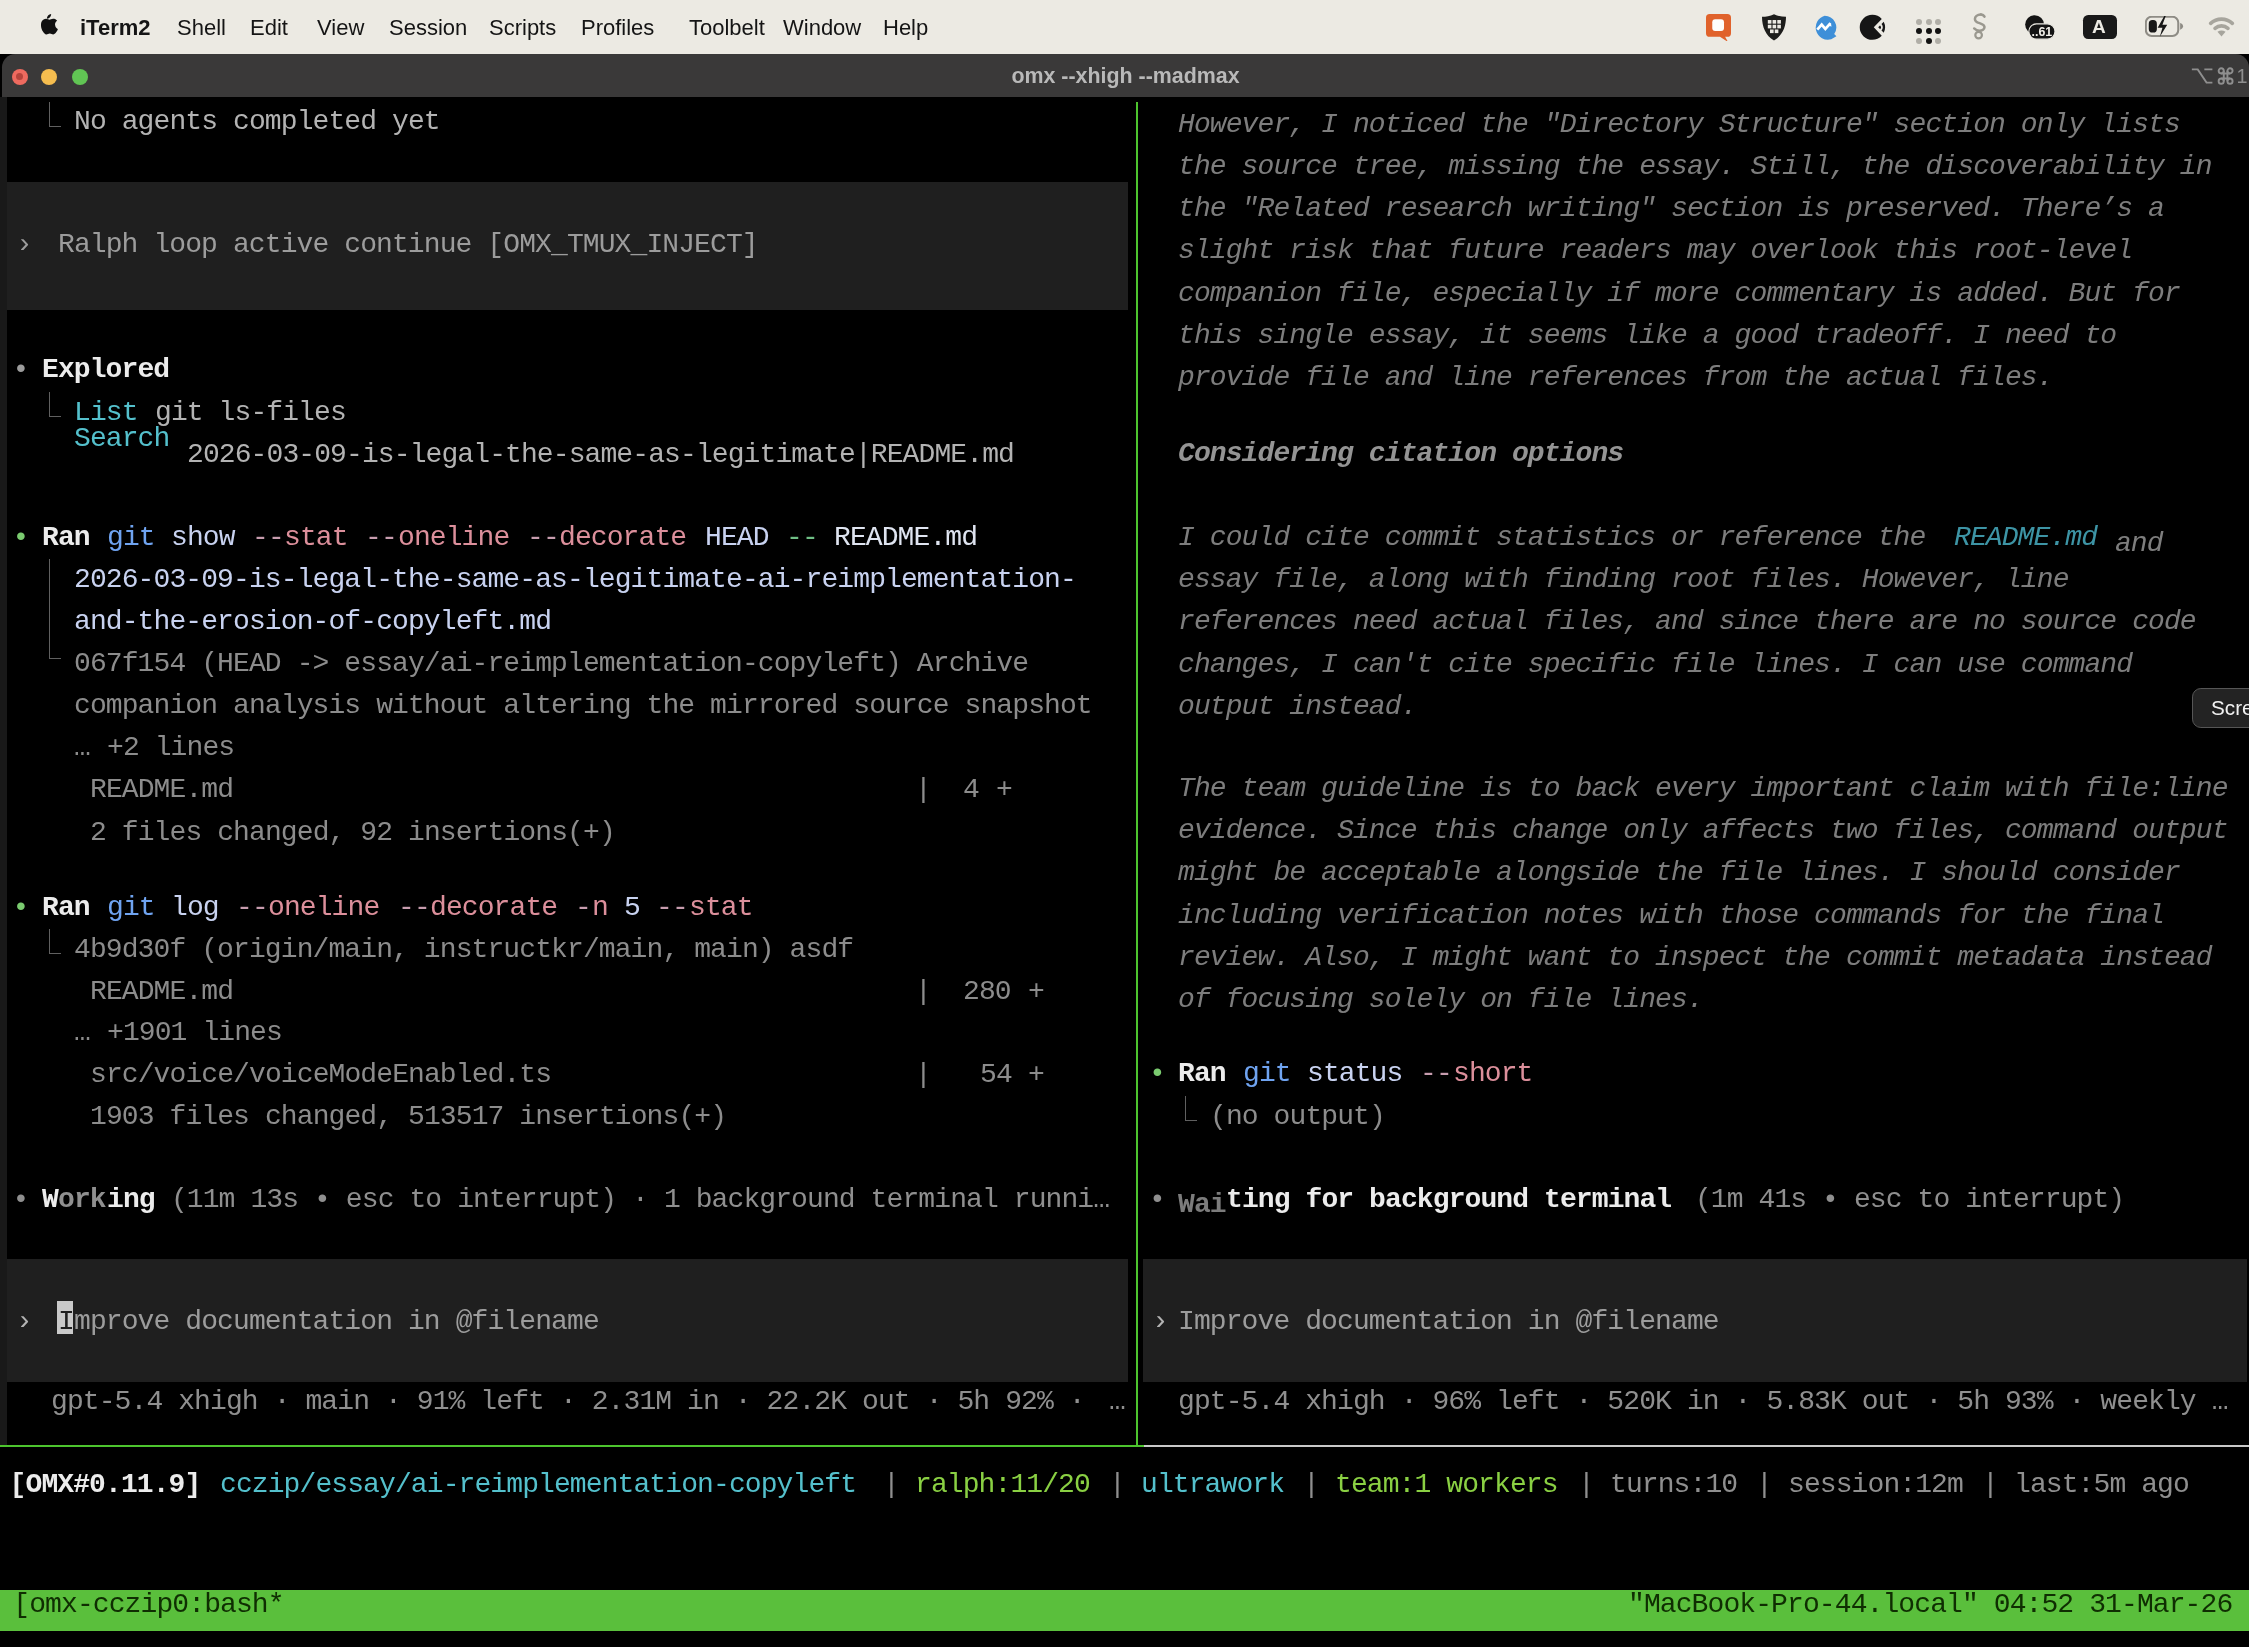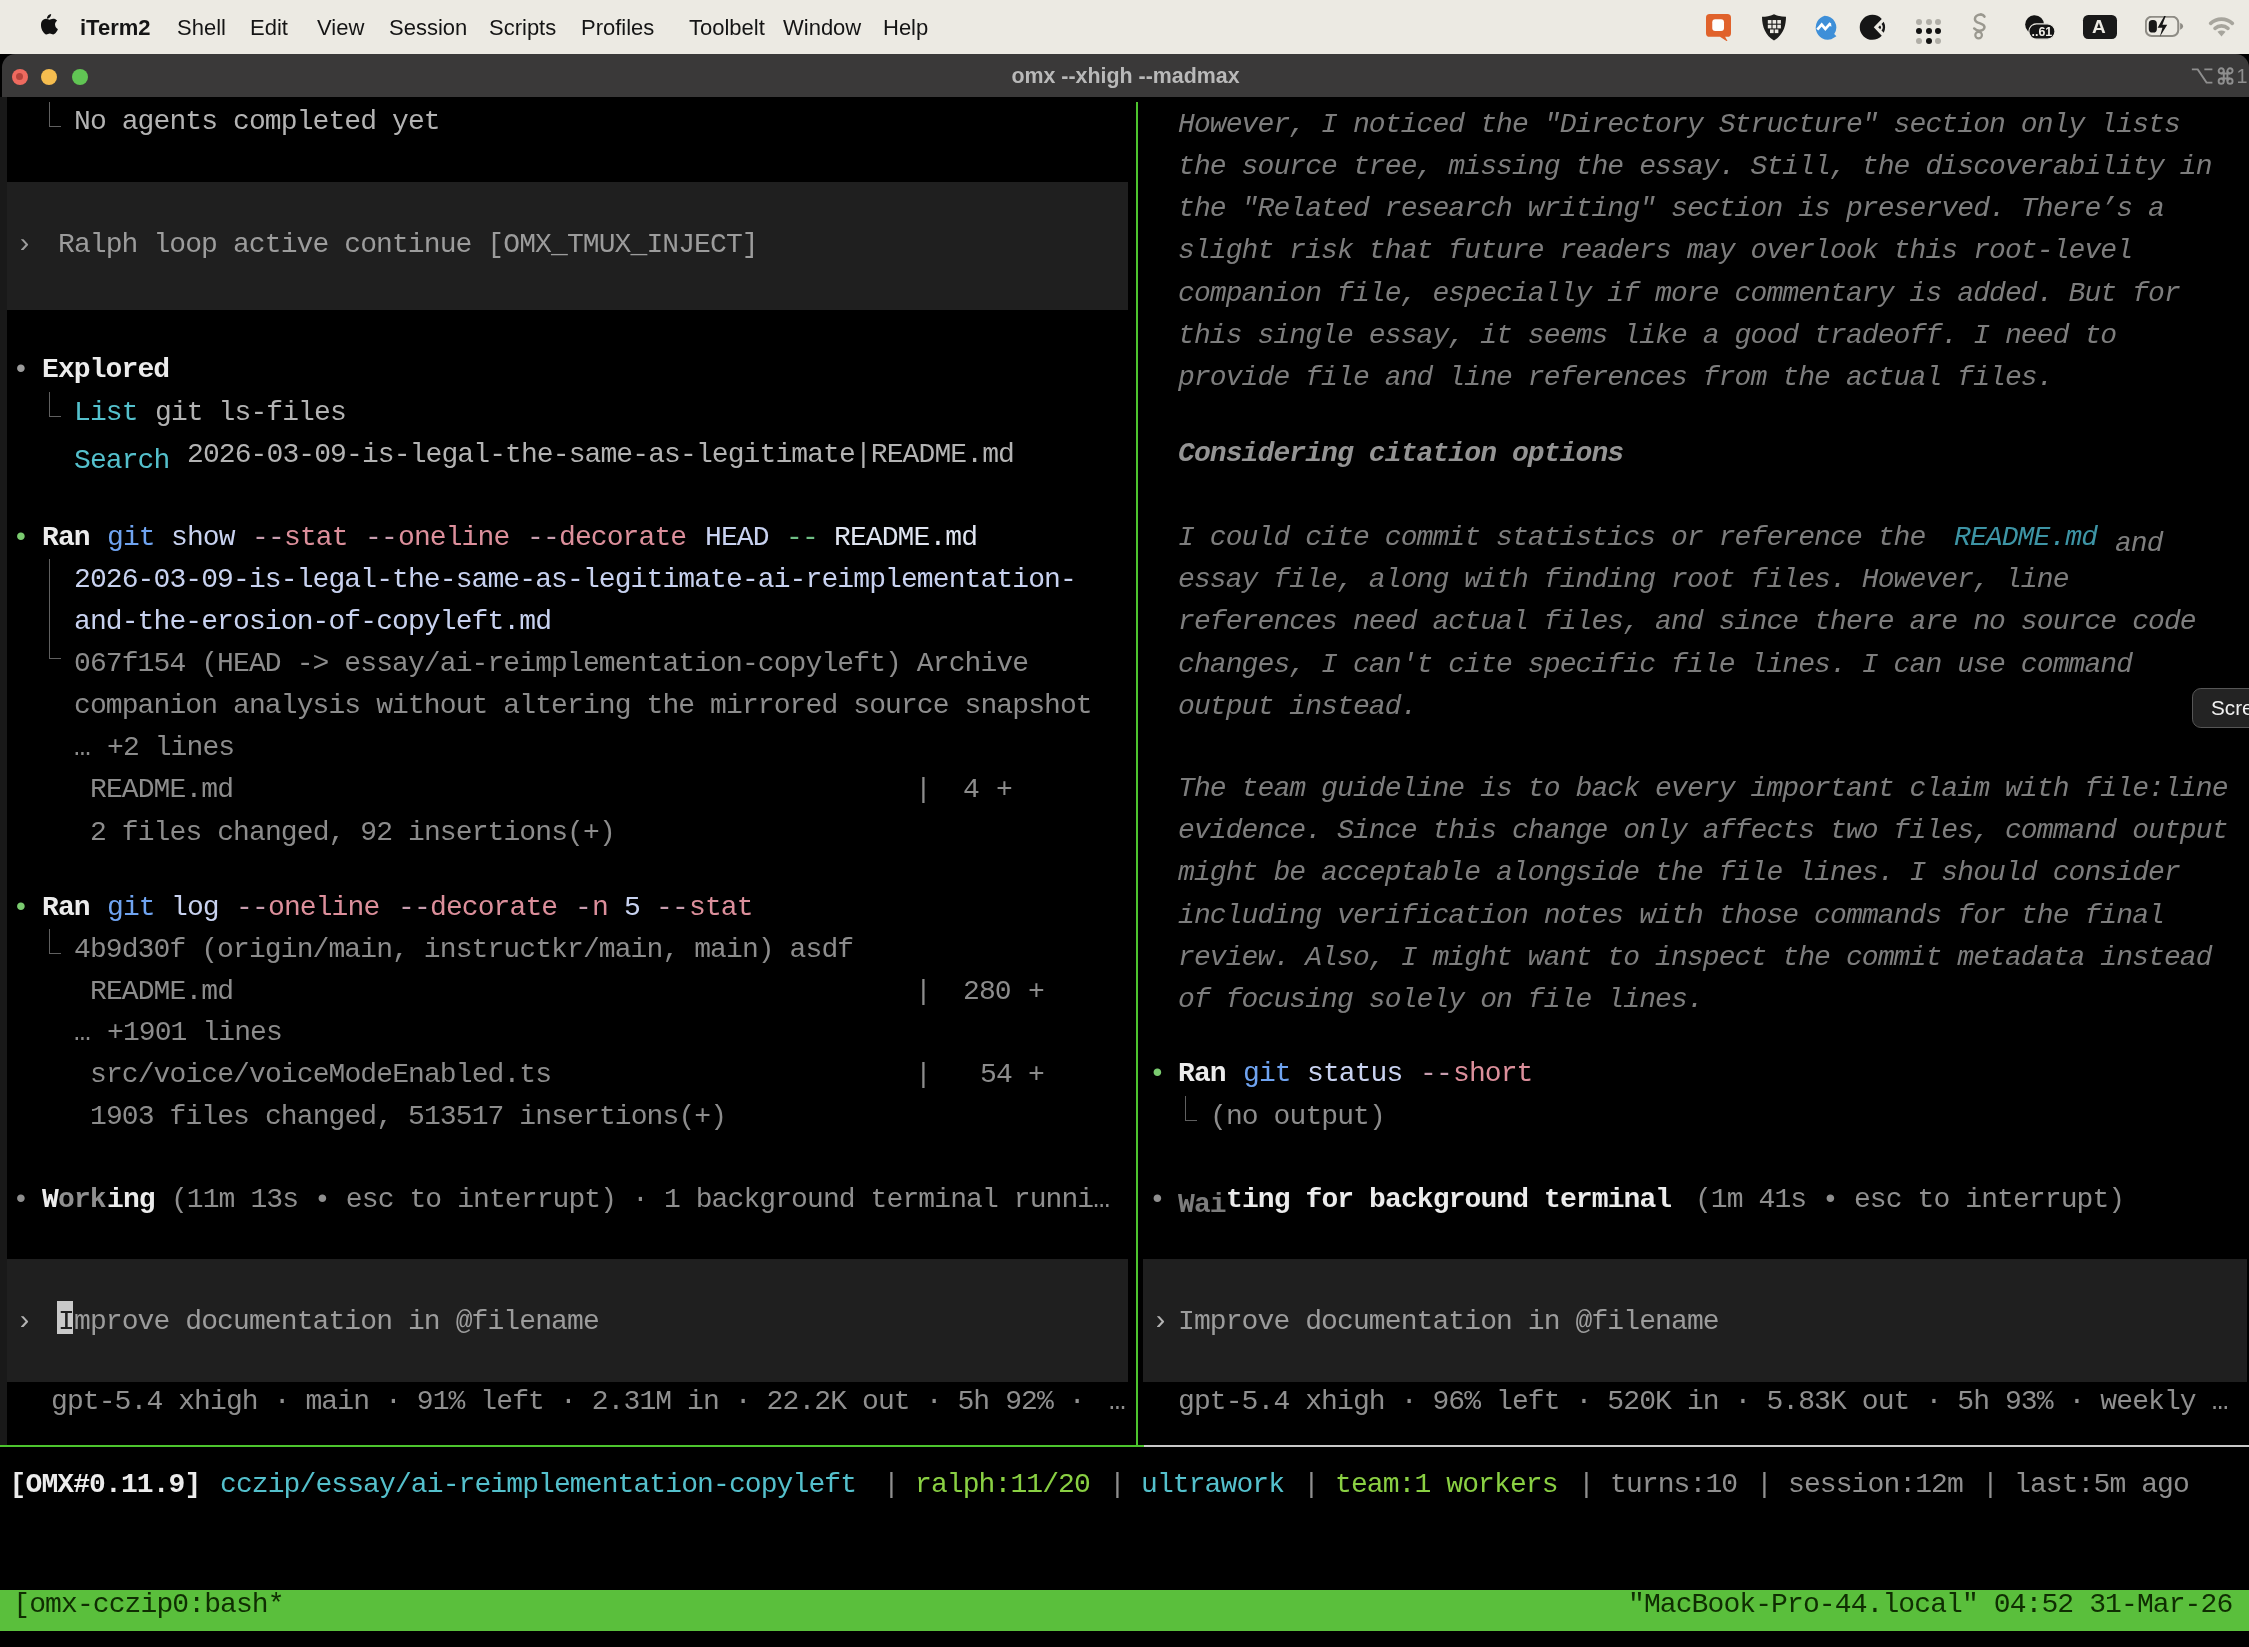--- a/index.html
+++ b/index.html
@@ -117,21 +117,21 @@
 <div class="box" style="left:1143px;top:1259px;width:1104px;height:123px"></div>
 <div class="elb" style="left:49px;top:102px"></div>
 <span class="m t" style="left:74px;top:105px;">No agents completed yet</span>
 <span class="m dg" style="left:16px;top:228px;">›</span>
 <span class="m dg" style="left:58px;top:228px;">Ralph loop active continue [OMX_TMUX_INJECT]</span>
 <span class="m dg" style="left:12.5px;top:353px;">•</span>
 <span class="m w" style="left:42px;top:353px;">Explored</span>
 <div class="elb" style="left:49px;top:392px"></div>
 <span class="m cy" style="left:74px;top:396px;">List</span>
 <span class="m t" style="left:155px;top:396px;">git ls-files</span>
-<span class="m cy" style="left:74px;top:444px;">Search</span>
+<span class="m cy" style="left:74px;top:422px;">Search</span>
 <span class="m t" style="left:187px;top:438px;">2026-03-09-is-legal-the-same-as-legitimate|README.md</span>
 <span class="m gn" style="left:12.5px;top:521px;">•</span>
 <span class="m w" style="left:42px;top:521px;">Ran</span>
 <span class="m b" style="left:107px;top:521px;">git</span>
 <span class="m lv" style="left:171px;top:521px;">show</span>
 <span class="m dsh" style="left:252px;top:521px;">--</span>
 <span class="m pk" style="left:284px;top:521px;">stat</span>
 <span class="m dsh" style="left:365px;top:521px;">--</span>
 <span class="m pk" style="left:398px;top:521px;">oneline</span>
 <span class="m dsh" style="left:527px;top:521px;">--</span>

